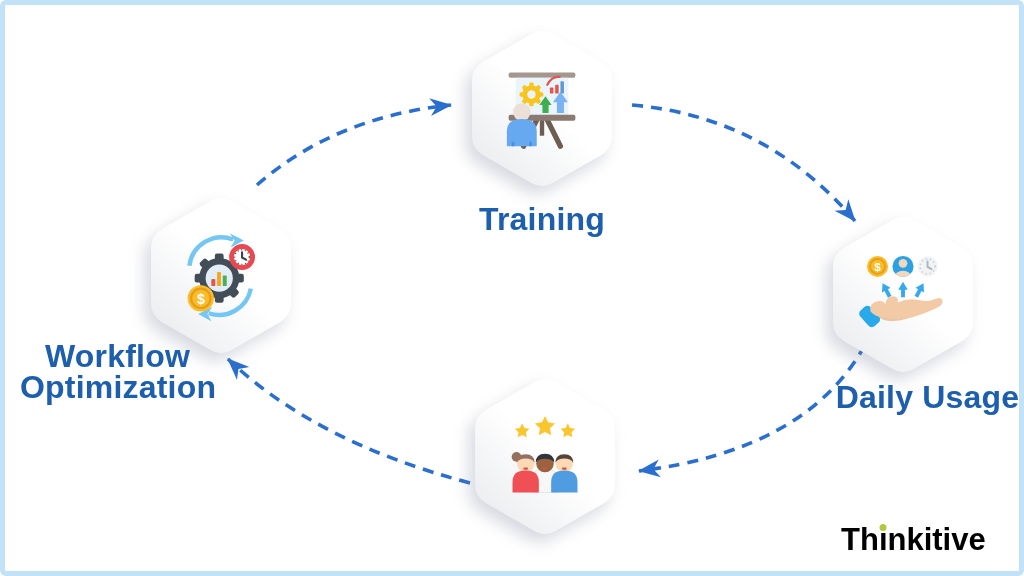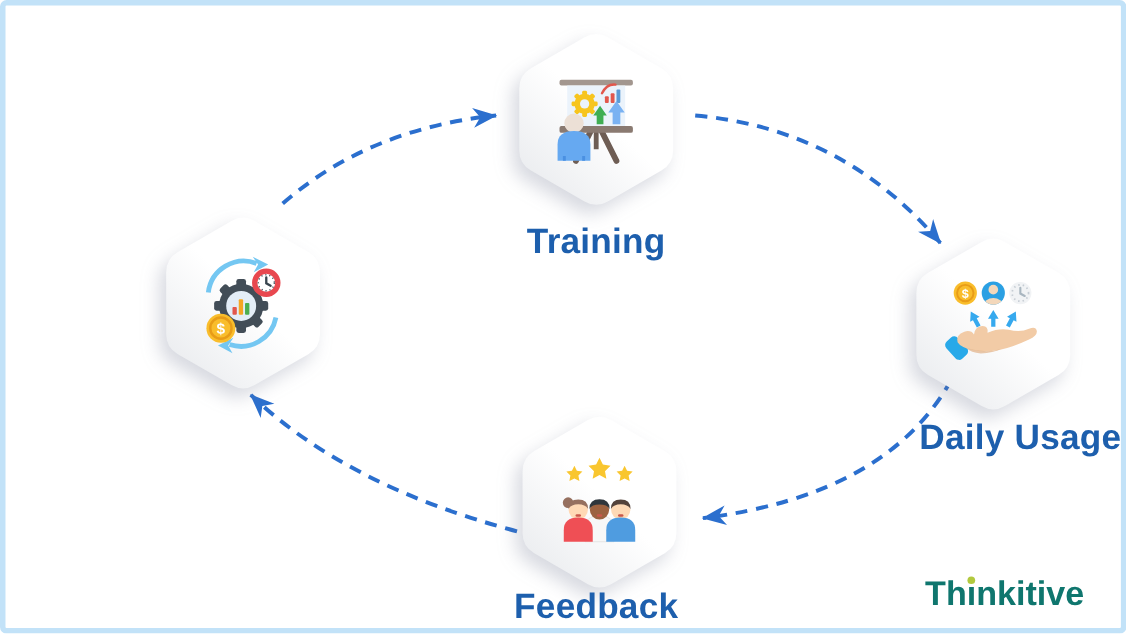--- a/index.html
+++ b/index.html
@@ -9,21 +9,21 @@
   .arrows { position:absolute; left:0; top:0; width:1024px; height:576px; }
   .node { position:absolute; width:158px; height:167px; }
   .node svg { width:100%; height:100%; filter:drop-shadow(-6px 8px 8px rgba(110,120,145,.28)); }
   .node-label { position:absolute; text-align:center; font-weight:700; color:#1d5fad;
                 font-size:32px; line-height:31px; letter-spacing:.2px; }
   .label-training   { left:437px; top:199px; width:200px; }
   .label-daily      { left:820px; top:377px; width:205px; }
   .label-feedback   { left:437px; top:531px; width:200px; }
   .label-workflow   { left:15px;  top:336px; width:195px; }
   .logo { position:absolute; left:836px; top:517px; font-size:31px; font-weight:700;
-          color:#0f766e; letter-spacing:0;text-align:center; }
+          color:#000000; letter-spacing:0;text-align:center; }
   .logo-i { position:relative; display:inline-block; }
   .logo-dot { position:absolute; left:50%; transform:translateX(-50%); top:2px;
               width:7px; height:7px; border-radius:50%; background:#b2c93e; }
 </style>
 </head>
 <body>
 
 <div class="stage">
 
   <svg class="arrows" viewBox="0 0 1024 576">
@@ -206,17 +206,17 @@
           <circle cx="27" cy="75" r="15" fill="#f9bd2b"></circle>
           <circle cx="27" cy="75" r="11" fill="none" stroke="#e89c17" stroke-width="2.5"></circle>
           <text x="27" y="81" text-anchor="middle" font-size="16" font-weight="bold" fill="#ffffff" font-family="Liberation Sans, sans-serif">$</text>
         </g>
       </g>
     </svg>
   </div>
 
   <div class="node-label label-training">Training</div>
   <div class="node-label label-daily">Daily Usage</div>
-  <div class="node-label label-feedback">Feedback</div>
+  <div class="node-label label-workflow">Workflow Optimization</div>
 
   <div class="logo"><span>Th</span><span class="logo-i"><span>ı</span><span class="logo-dot"></span></span><span>nkitive</span></div>
 
 </div>
 
 </body></html>

